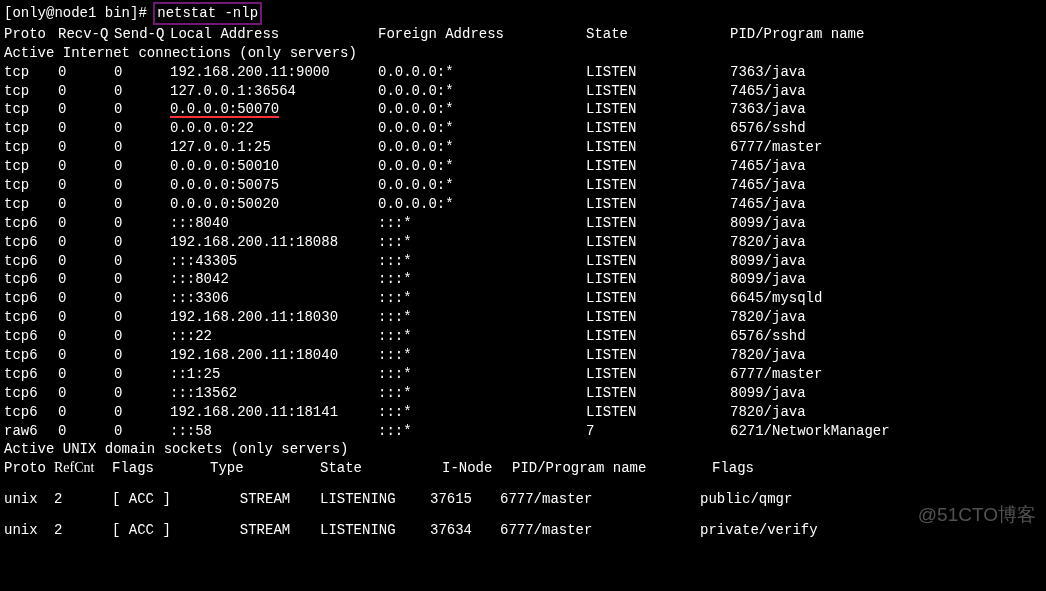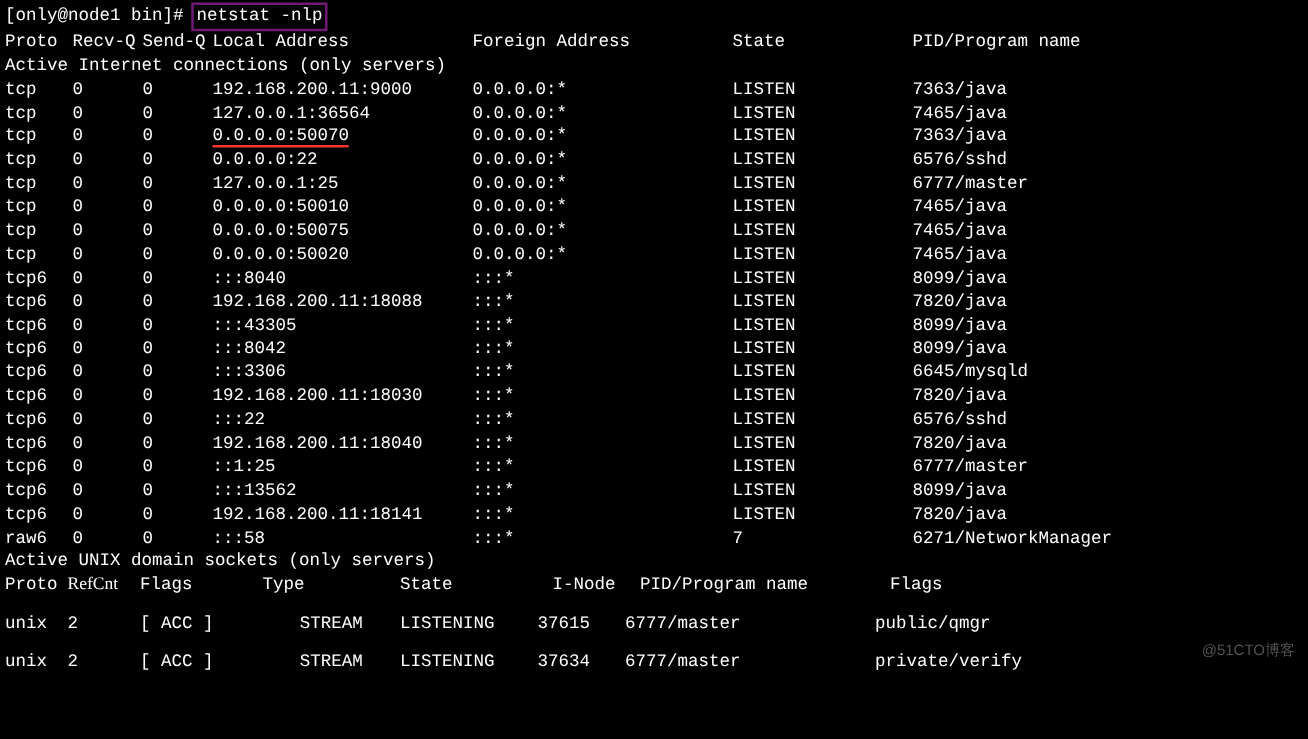--- a/index.html
+++ b/index.html
@@ -37,21 +37,21 @@
       width: 100%;
       height: 2px;
       background-color: #ff3333;
     }
     .watermark {
       position: absolute;
       right: 10px;
       bottom: 14px;
       color: #888888;
       font-family: Arial, sans-serif;
-      font-size: 12px;
+      font-size: 19px;
       opacity: 0.6;
     }
     .col-proto { display: inline-block; width: 54px; }
     .col-recvq { display: inline-block; width: 56px; text-align: left; }
     .col-sendq { display: inline-block; width: 56px; text-align: left; }
     .col-local { display: inline-block; width: 208px; }
     .col-foreign { display: inline-block; width: 208px; }
     .col-state { display: inline-block; width: 144px; font-family: Liberation Mono, monospace; }
     .col-pid { display: inline-block; }
     

